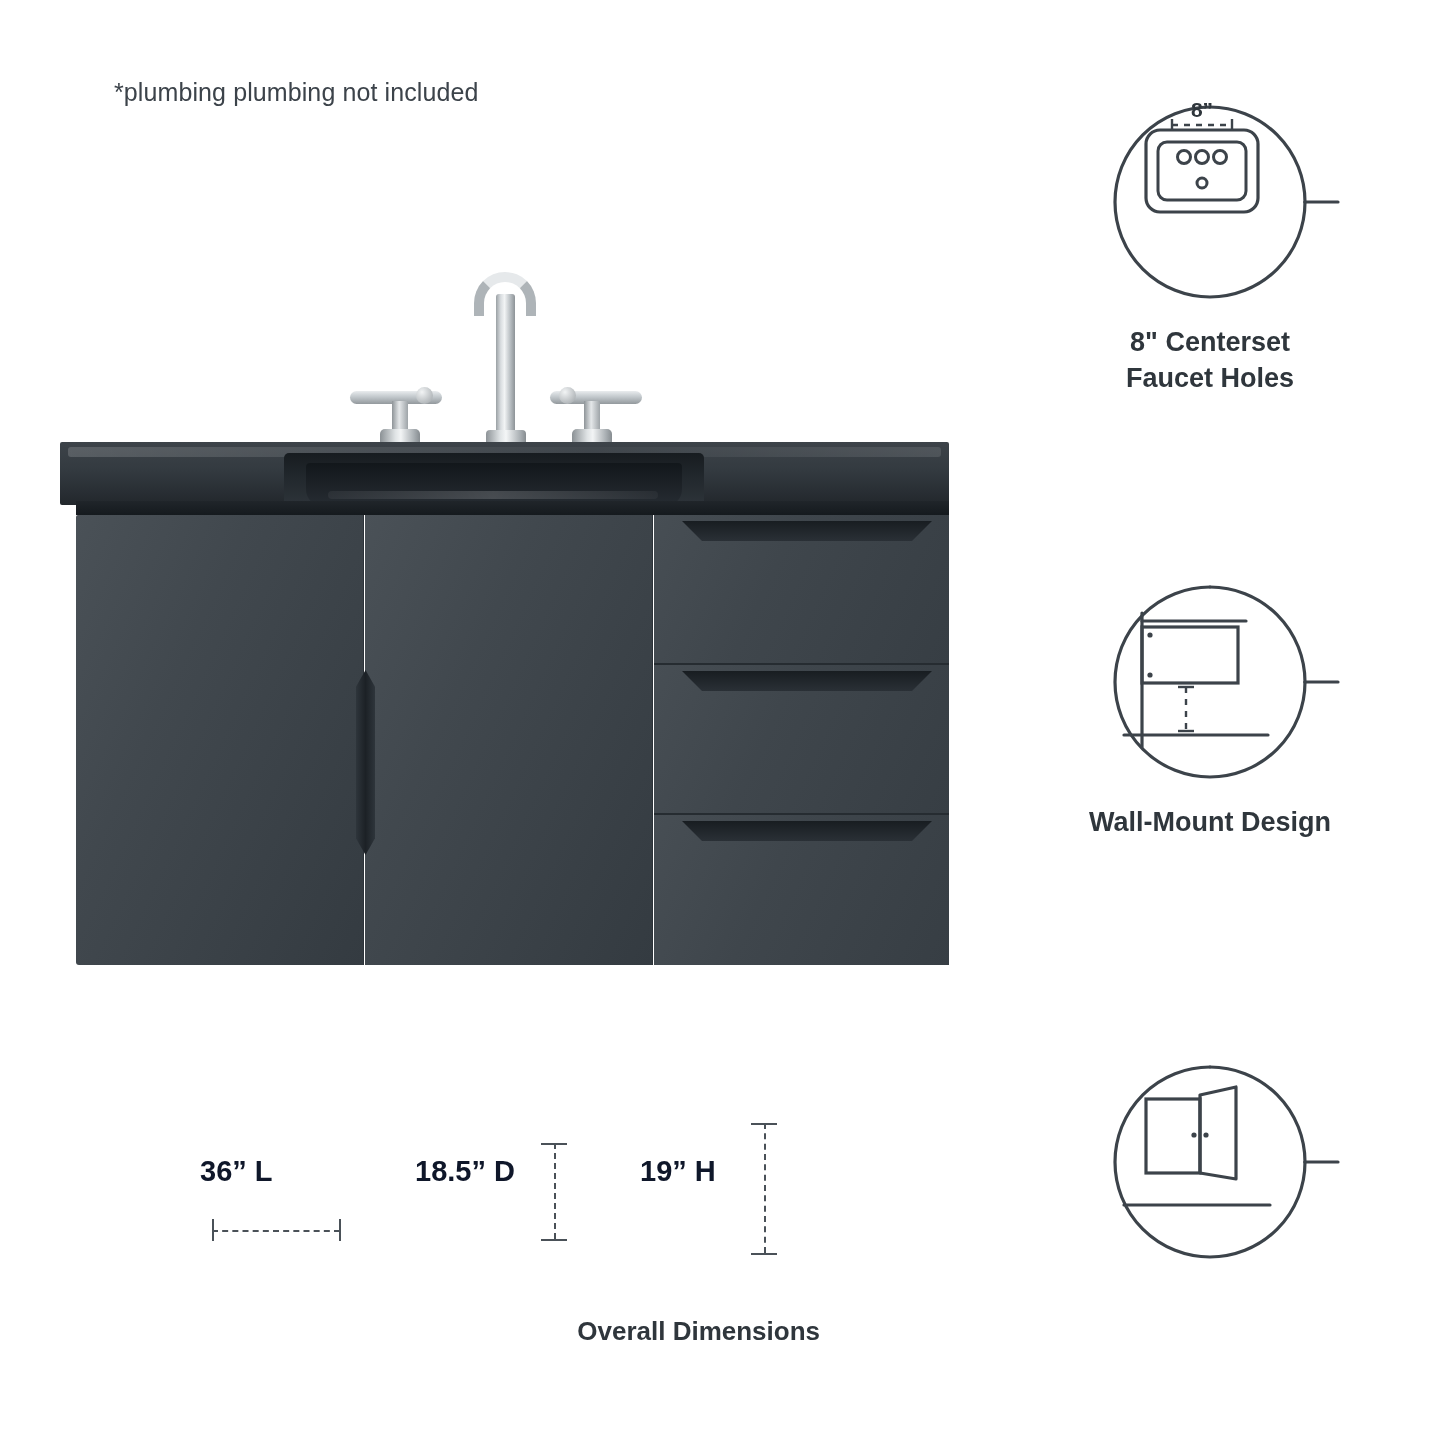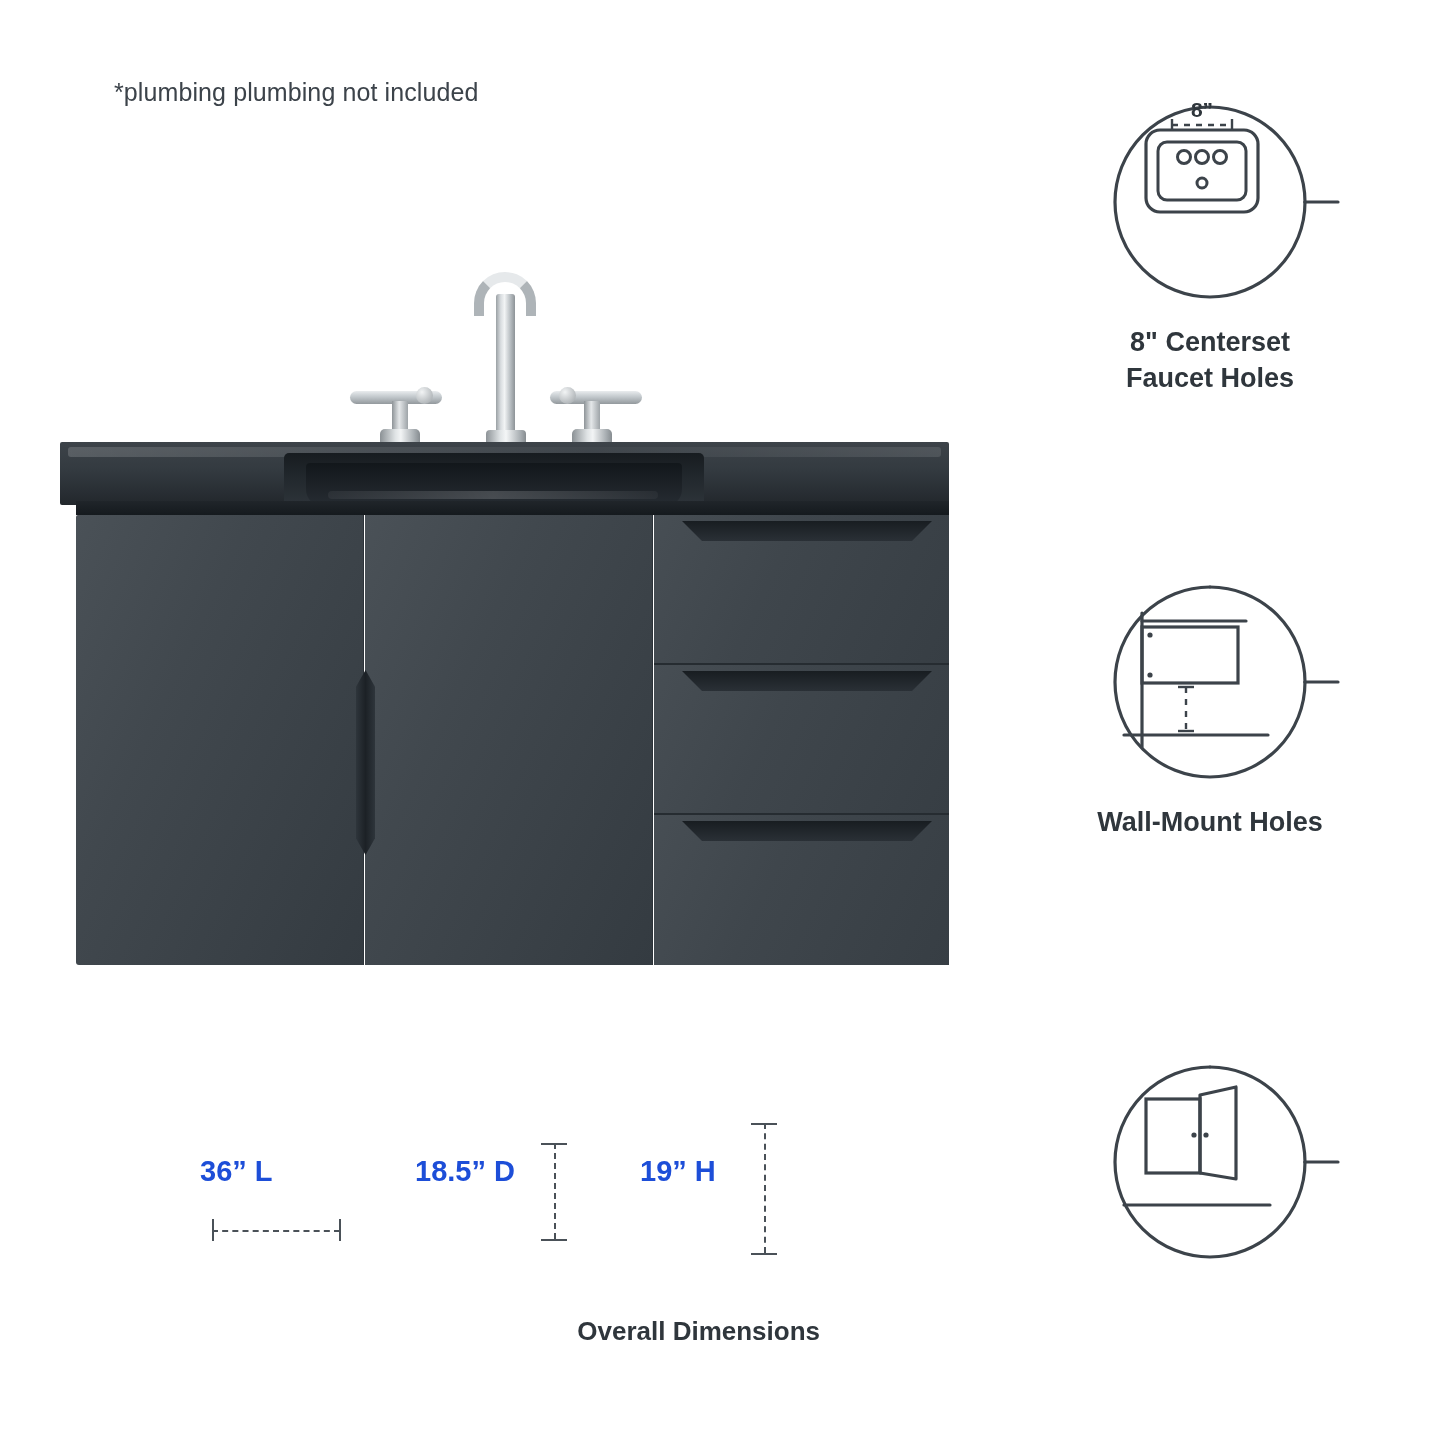--- a/index.html
+++ b/index.html
@@ -246,21 +246,21 @@
     position: absolute;
     left: 200px;
     top: 1155px;
     width: 620px;
     height: 200px;
   }
   .dim-item { position: absolute; }
   .dim-label {
     font-size: 29px;
     font-weight: bold;
-    color: #1d4ed8;
+    color: #0f172a;
     white-space: nowrap;
   }
   .dim-hline {
     position: absolute;
     border-top: 2px dashed #4a5158;
     height: 0;
   }
   .dim-vline {
     position: absolute;
     border-left: 2px dashed #4a5158;
@@ -434,21 +434,21 @@
       <circle cx="70" cy="100" r="2.6" fill="#3c434a"></circle>
 
       <line x1="44" y1="160" x2="188" y2="160" stroke="#3c434a" stroke-width="3.2" stroke-linecap="round"></line>
 
       <line x1="106" y1="112" x2="106" y2="156" stroke="#3c434a" stroke-width="2.4" stroke-dasharray="6 6"></line>
       <line x1="98" y1="112" x2="114" y2="112" stroke="#3c434a" stroke-width="2.4"></line>
       <line x1="98" y1="156" x2="114" y2="156" stroke="#3c434a" stroke-width="2.4"></line>
     </svg>
   </div>
   <div class="cap-title">
-    <div>Wall-Mount Holes</div>
+    <div>Wall-Mount Design</div>
   </div>
 </div>
 
 <div class="feature" id="feature-3">
   <div class="art">
     <svg viewBox="0 0 260 215" width="260" height="215">
       <path d="M130 12 A95 95 0 1 0 225 107" fill="none" stroke="#3c434a" stroke-width="3.2" stroke-linecap="round"></path>
       <path d="M130 12 A95 95 0 0 1 225 107" fill="none" stroke="#3c434a" stroke-width="3.2" stroke-linecap="round"></path>
       <line x1="225" y1="107" x2="258" y2="107" stroke="#3c434a" stroke-width="3.2" stroke-linecap="round"></line>
 

